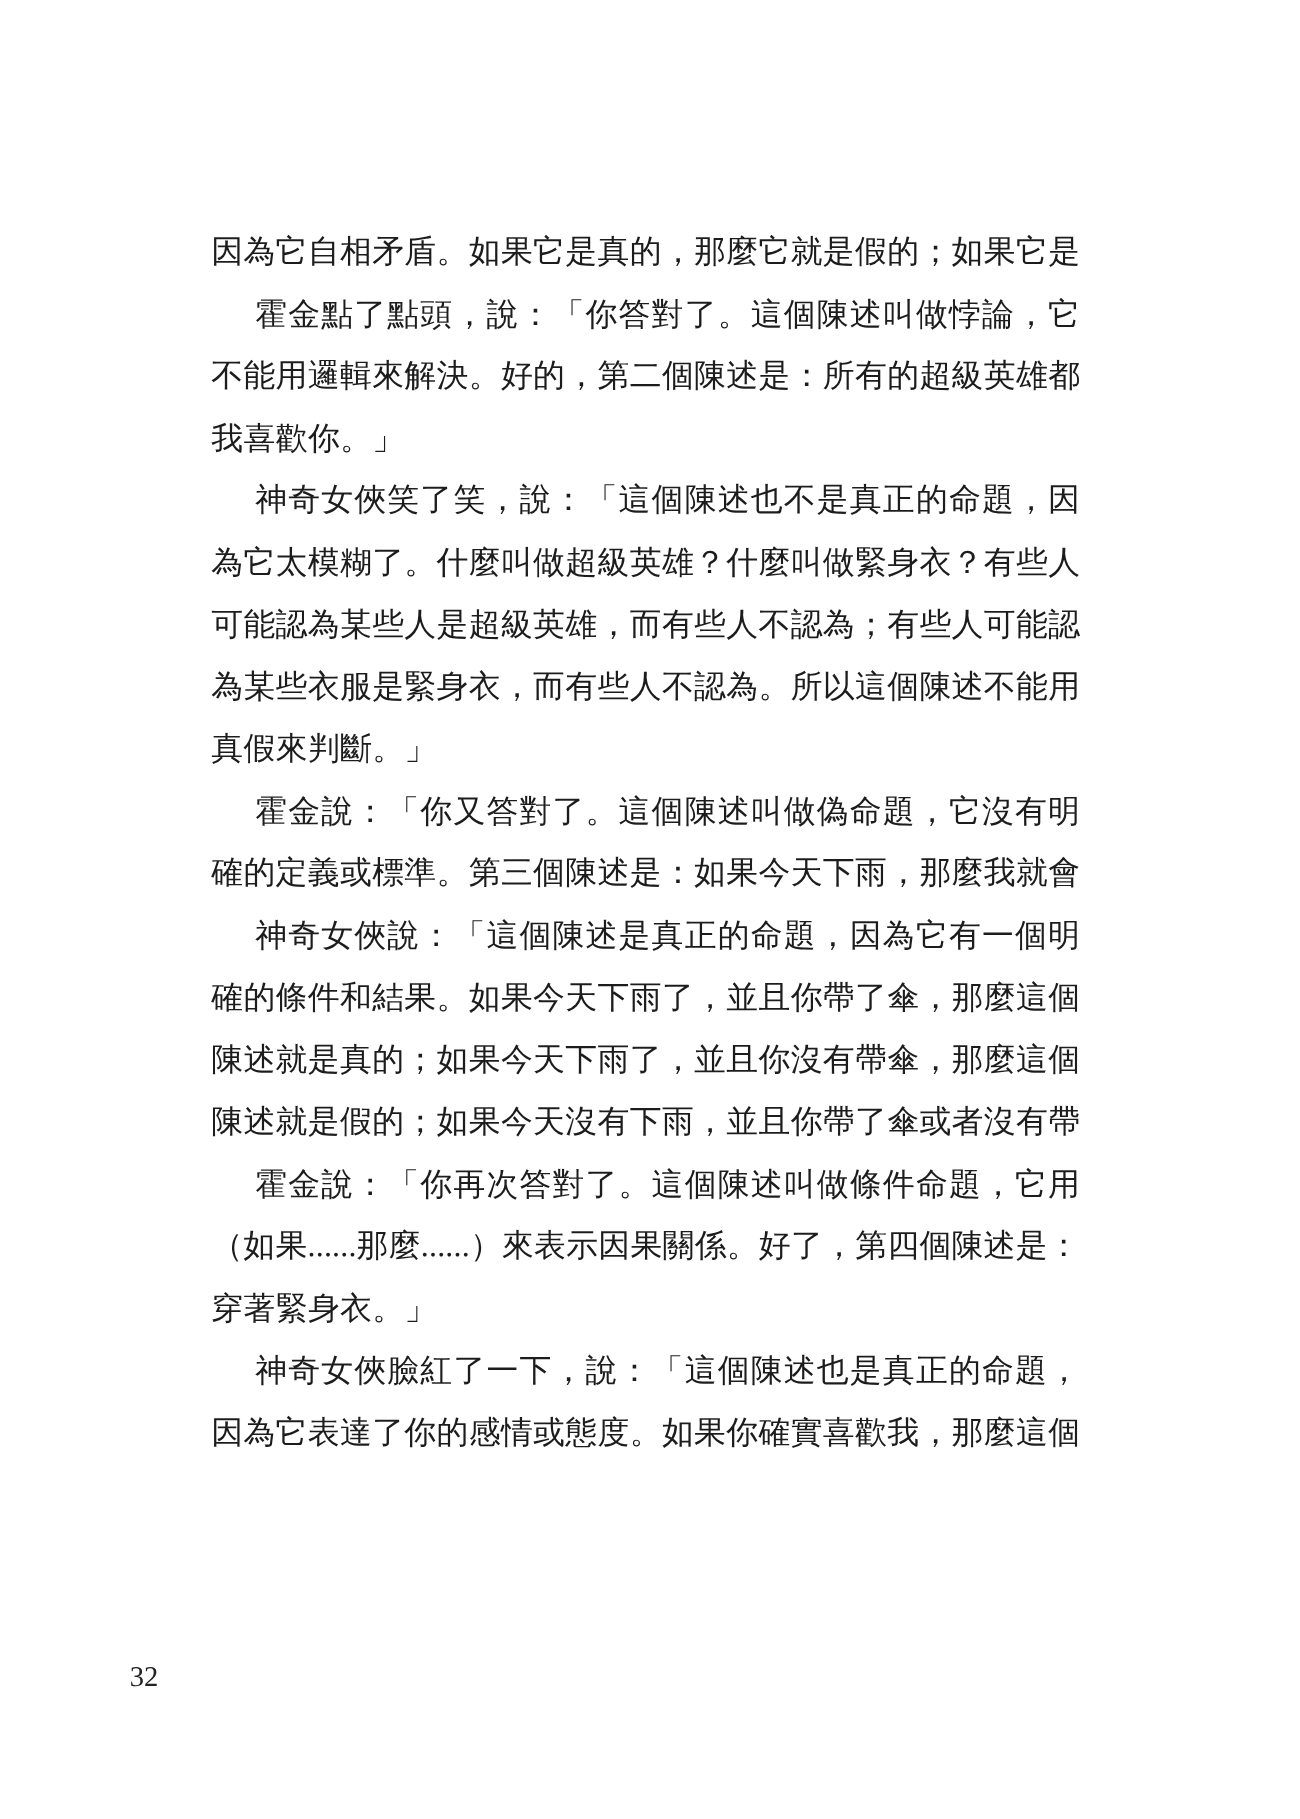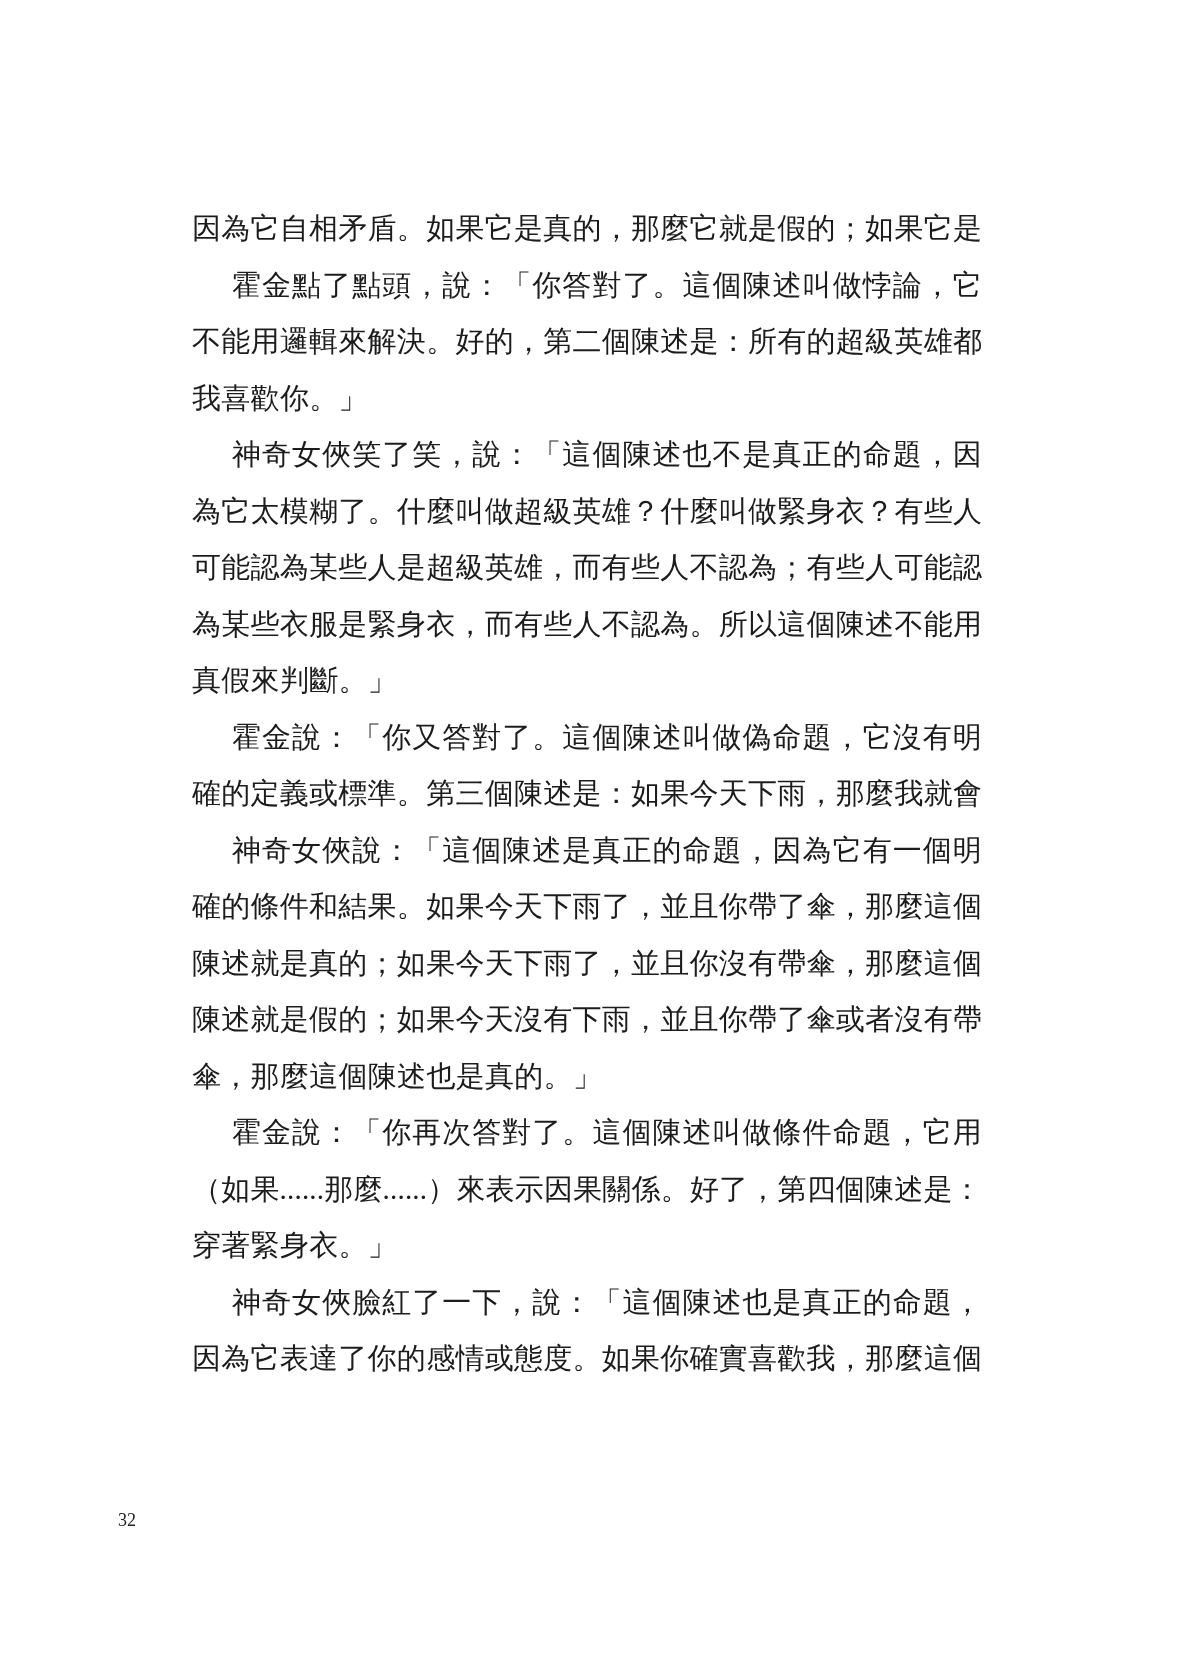--- a/index.html
+++ b/index.html
@@ -41,21 +41,21 @@
   .line.indent {
     padding-left: 40px;
   }
   .line span {
     display: inline-block;
   }
   .page-number {
     position: absolute;
     left: 118px;
     top: 1510px;
-    font-size: 18px;
+    font-size: 26px;
     color: #222222;
     font-family: "Liberation Serif", serif;
   }
 </style>
 </head>
 <body>
 
 <div class="page">
   <div class="text-block">
       <div class="line fill">
@@ -422,21 +422,20 @@
         <span>你</span>
         <span>帶</span>
         <span>了</span>
         <span>傘</span>
         <span>或</span>
         <span>者</span>
         <span>沒</span>
         <span>有</span>
         <span>帶</span>
       </div>
-      <div class="line">傘，那麼這個陳述也是真的。」</div>
       <div class="line fill indent">
         <span>霍</span>
         <span>金</span>
         <span>說</span>
         <span>：</span>
         <span>「</span>
         <span>你</span>
         <span>再</span>
         <span>次</span>
         <span>答</span>

